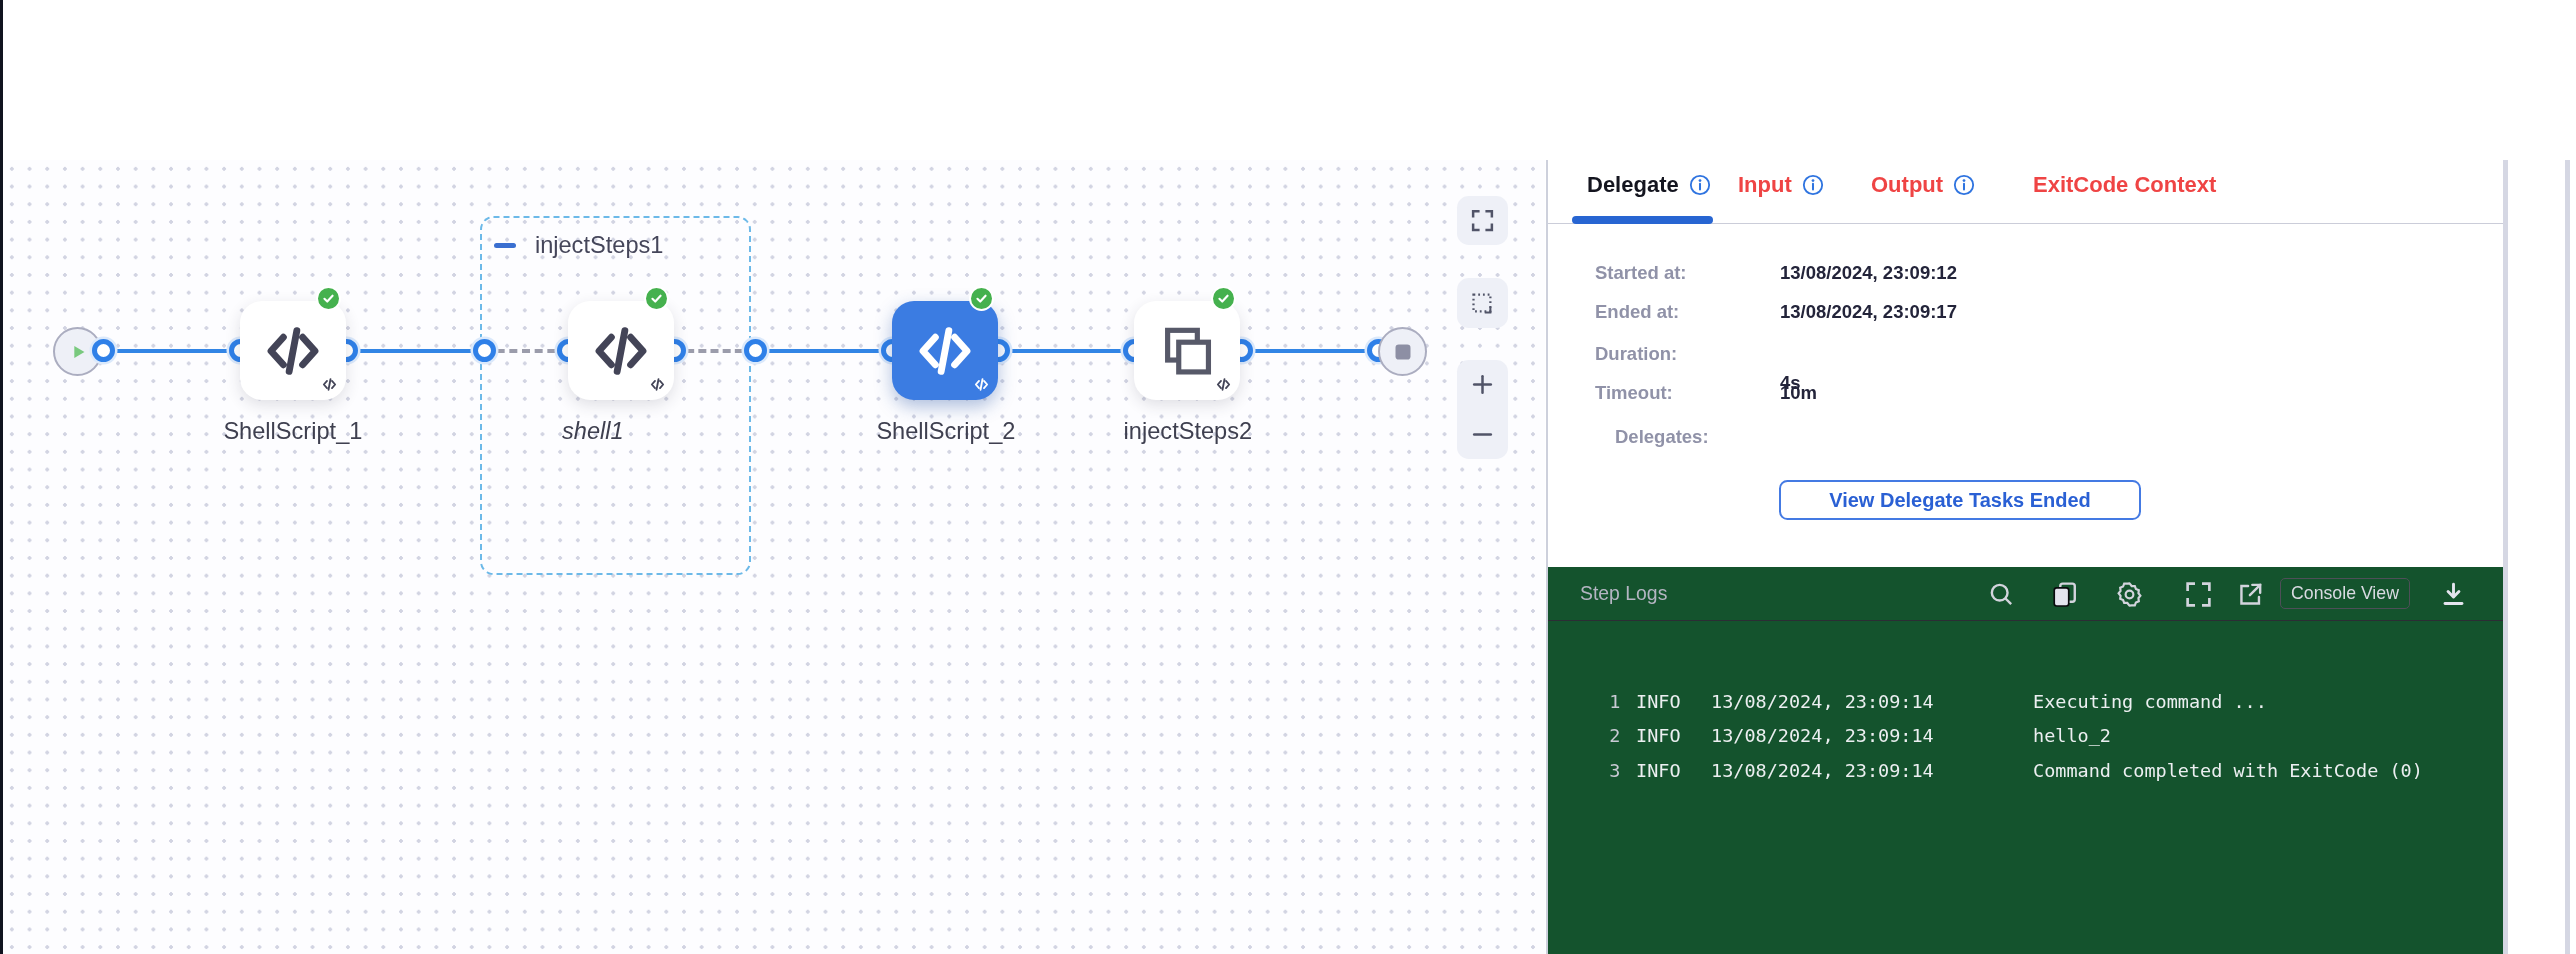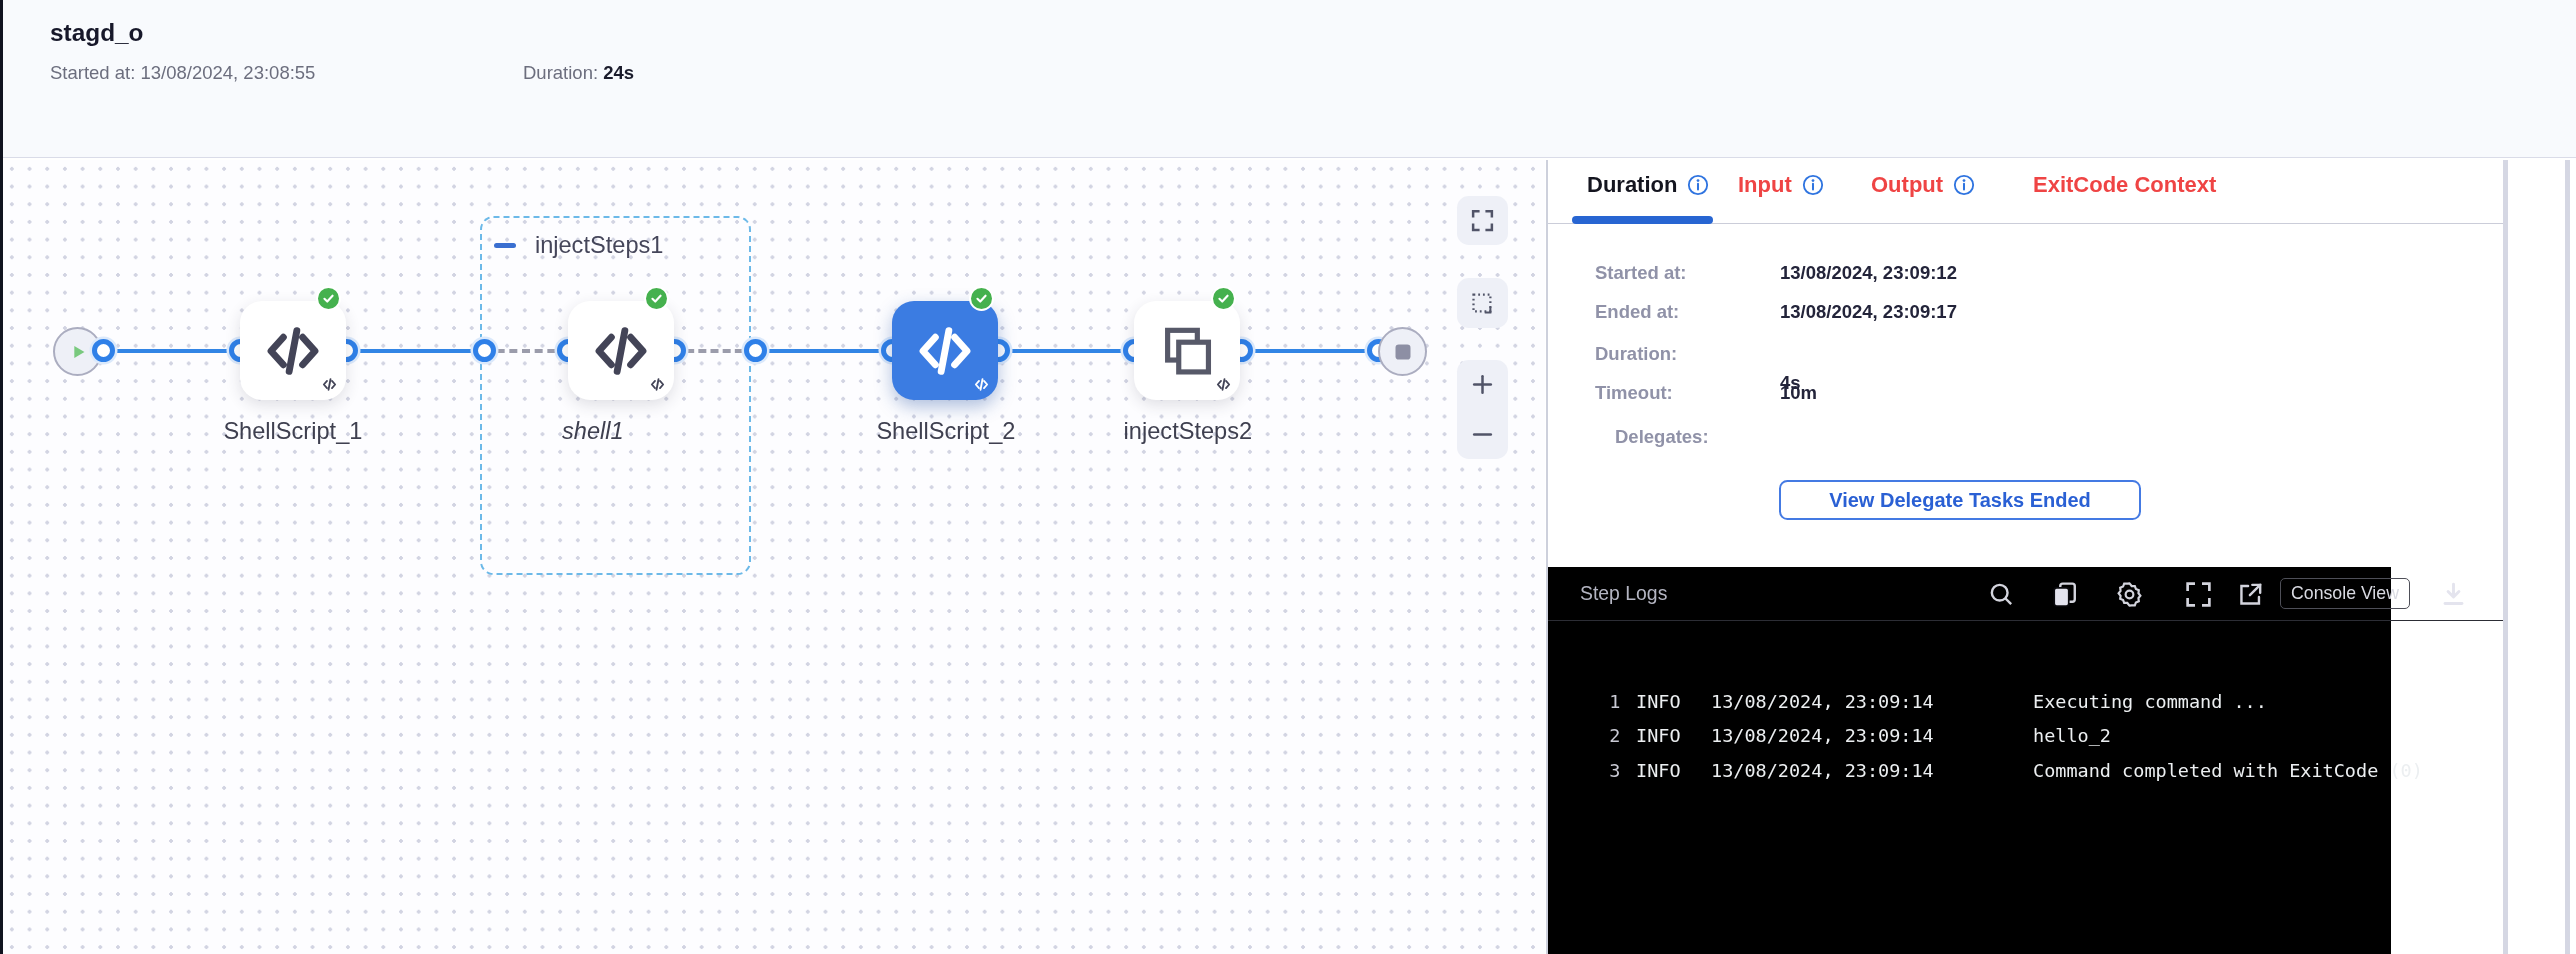--- a/index.html
+++ b/index.html
@@ -63,21 +63,21 @@
   .dvalue { position:absolute; left:232px; color:#23243a; font-weight:700; font-size:18.5px; }
   .dvalue-block { position:absolute; left:232px; width:699px; color:#23243a; font-weight:700;
     font-size:18.5px; line-height:24.4px; }
   .dlink { color:#3e70e2; font-weight:500; }
   .delegate-btn { position:absolute; left:231px; top:320px; width:362px; height:40px;
     border:2.5px solid #447ae3; border-radius:8.4px; background:#fff; color:#2a60d4;
     font-size:20px; font-weight:700; font-family:"Liberation Sans",sans-serif;
     display:flex; align-items:center; justify-content:center; }
 
   
-  .step-logs { position:absolute; left:0; top:407px; width:843px; height:388px; background:#000000; }
+  .step-logs { position:absolute; left:0; top:407px; width:955px; height:388px; background:#14532d; }
   .logs-header { position:absolute; left:0; top:0; width:955px; height:54px;
     border-bottom:1.7px solid #2c2d35; display:flex; align-items:center; }
   .logs-title { position:absolute; left:32px; font-size:19.4px; color:#b4b5c2; }
   .licon { position:absolute; top:12.6px; width:29px; height:29px; }
   .console-btn { position:absolute; left:732px; top:11px; width:130px; height:31px;
     border:1.7px solid #4e4f58; border-radius:5px; background:transparent; color:#d9dae2;
     font-size:17.7px; font-family:"Liberation Sans",sans-serif;
     display:flex; align-items:center; justify-content:center; }
   .log-body { position:absolute; left:0; top:56px; width:955px; height:333px;
     font-family:"DejaVu Sans Mono", monospace; font-size:18.5px; color:#eceff1; }
@@ -90,25 +90,20 @@
   
   .gutter-border-1 { position:absolute; left:2503px; top:160px; width:5px; height:795px; background:#d5d7e3; }
   .gutter { position:absolute; left:2508px; top:160px; width:68px; height:795px; background:#fff; }
   .gutter-border-2 { position:absolute; left:2565px; top:160px; width:5px; height:795px; background:#d5d7e3; }
 </style>
 </head>
 <body>
 
 <div class="screen">
 
-  <div class="app-header">
-    <div class="stage-title">stagd_o</div>
-    <div class="meta-row"><span>Started at: </span><span>13/08/2024, 23:08:55</span></div>
-    <div class="meta-dur"><span>Duration: </span><span class="meta-val-strong">24s</span></div>
-  </div>
 
   <div class="left-strip"></div>
 
   <div class="canvas">
 
     <div class="group-box"></div>
     <div class="group-head">
       <div class="collapse-minus"></div>
       <div class="group-label">injectSteps1</div>
     </div>
@@ -242,21 +237,21 @@
         </svg>
     </div>
   </div>
 
   <div class="divider-v"></div>
 
   <div class="panel">
 
     <div class="tabs-row">
       <div class="tab active" style="left:39px;">
-        <span>Duration</span>
+        <span>Delegate</span>
         <svg width="22" height="22" viewBox="0 0 24 24">
             <circle cx="12" cy="12" r="10" fill="none" stroke="#2f74e0" stroke-width="2"></circle>
             <line x1="12" y1="10.6" x2="12" y2="17" stroke="#2f74e0" stroke-width="2.2" stroke-linecap="round"></line>
             <circle cx="12" cy="7.2" r="1.5" fill="#2f74e0"></circle>
           </svg>
       </div>
       <div class="tab" style="left:190px;">
         <span>Input</span>
         <svg width="22" height="22" viewBox="0 0 24 24">
             <circle cx="12" cy="12" r="10" fill="none" stroke="#2f74e0" stroke-width="2"></circle>

